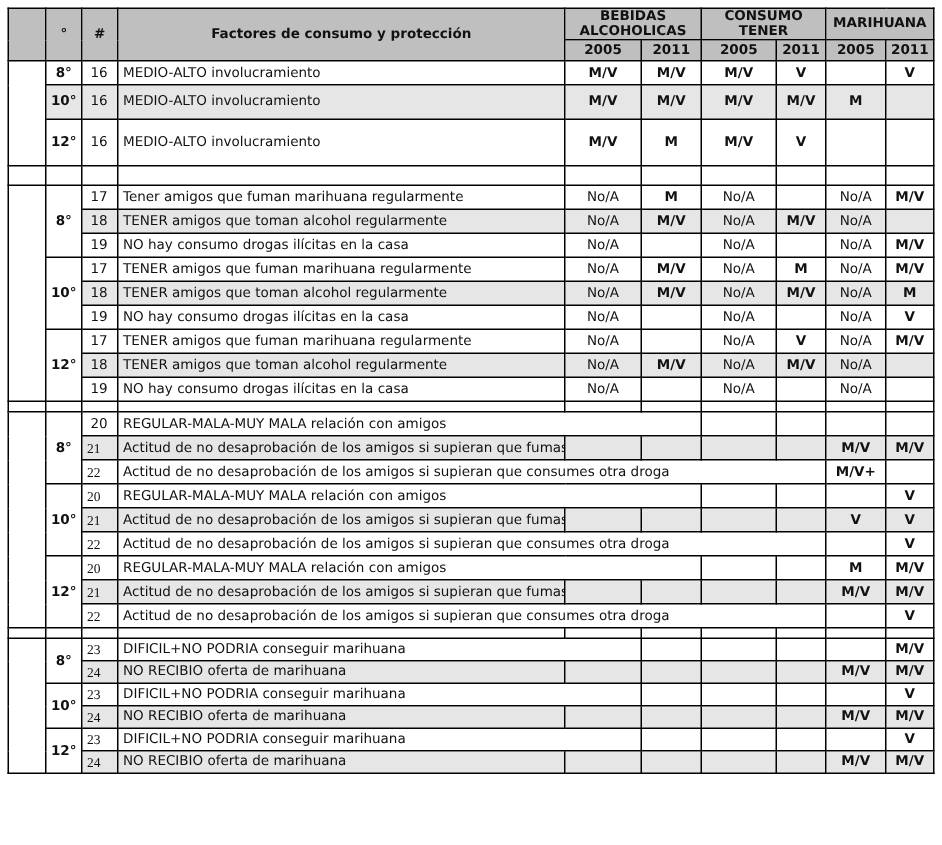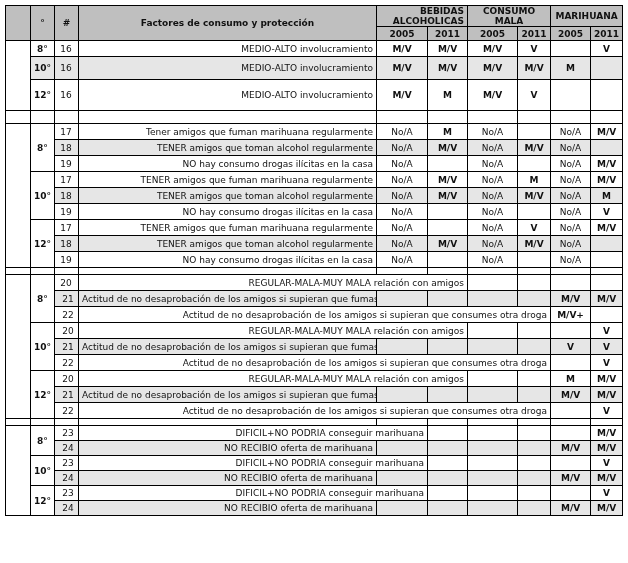--- a/index.html
+++ b/index.html
@@ -5,22 +5,22 @@
   html, body { margin:0; padding:0; background:#ffffff; }
   body { width:628px; height:563px; position:relative; overflow:hidden;
          font-family:"DejaVu Sans", sans-serif; font-size:9px; color:#111; }
   table { position:absolute; left:5px; top:5px; border-collapse:collapse; table-layout:fixed; width:617px; }
   td { border:1px solid #000; padding:0 3px; white-space:nowrap; overflow:hidden; vertical-align:middle; height:15px; line-height:12px; }
   .hdr td { background:#bfbfbf; font-weight:bold; text-align:center; }
   .hdr .yr { height:13px;margin-top:36px; }
   .grp { width:17px; text-align:center; padding:0; font-weight:bold; }
   .grade { text-align:center; font-weight:bold; padding:0; }
   .num { text-align:center; padding-right:4px; }
-  .num.c { text-align:center; padding-right:0; }
-  .fac { text-align:right;margin-top:24px; }
+  .num.c { text-align:left; padding-right:0;font-family:Liberation Serif, serif; }
+  .fac { text-align:left;margin-top:24px; }
   .v { text-align:center; padding:0; font-weight:bold; }
   .na { text-align:center; padding:0; font-weight:normal;margin-left:14px; }
   .sh td.s { background:#e6e6e6; }
   .tall td { height:30px; }
   .mid td { height:22px; }
   .gap td { height:12px; }
   .gap2 td { height:6px; }
   .acc td { height:14px; }
 </style>
 </head>
@@ -38,22 +38,22 @@
       <col style="width:33px">
       <col style="width:40px">
       <col style="width:32px">
   </colgroup>
   <tbody>
       <tr class="hdr">
     <td rowspan="2"></td>
     <td rowspan="2">°</td>
     <td rowspan="2">#</td>
     <td rowspan="2">Factores de consumo y protección</td>
-    <td colspan="2" style="white-space:normal;height:17px;line-height:10px;text-align:right;">BEBIDAS ALCOHOLICAS</td>
-    <td colspan="2" style="white-space:normal;line-height:10px;">CONSUMO MALA</td>
+    <td colspan="2" style="white-space:normal;height:17px;line-height:10px;">BEBIDAS ALCOHOLICAS</td>
+    <td colspan="2" style="white-space:normal;line-height:10px;">CONSUMO TENER</td>
     <td colspan="2">MARIHUANA</td>
   </tr>
   <tr class="hdr">
     <td class="yr">2005</td>
     <td class="yr">2011</td>
     <td class="yr">2005</td>
     <td class="yr">2011</td>
     <td class="yr">2005</td>
     <td class="yr">2011</td>
   </tr>

